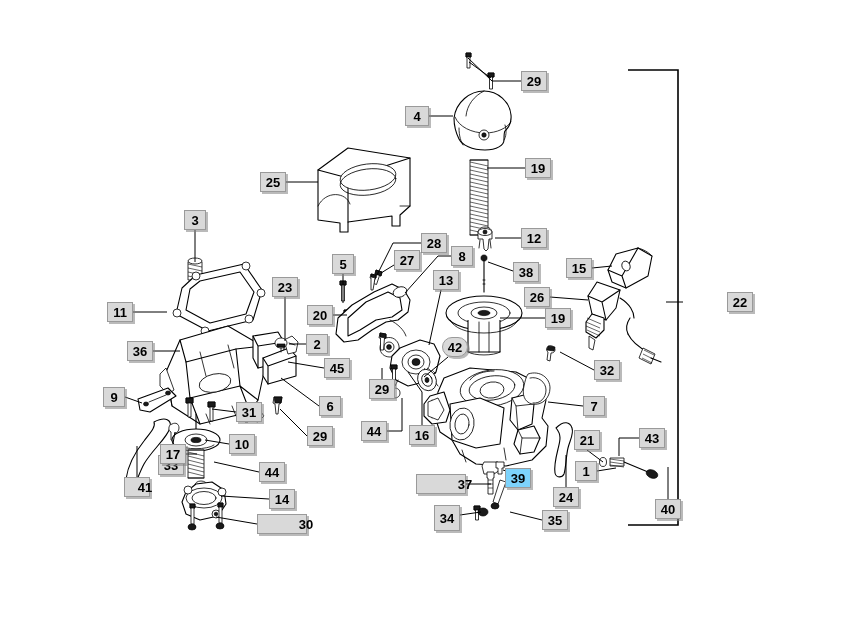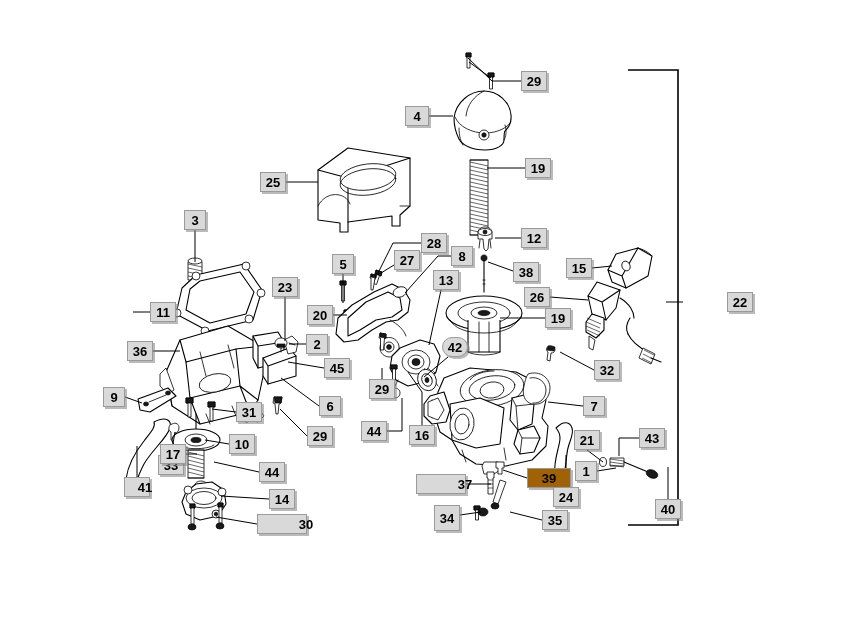--- a/index.html
+++ b/index.html
@@ -439,21 +439,21 @@
       <div class="callout" style="left: 521px; top: 228px; width: 26px; height: 20px; background: rgb(217, 217, 217); border-color: rgb(154, 154, 154); color: rgb(0, 0, 0);">12</div>
       <div class="callout" style="left: 184px; top: 210px; width: 22px; height: 20px; background: rgb(217, 217, 217); border-color: rgb(154, 154, 154); color: rgb(0, 0, 0);">3</div>
       <div class="callout" style="left: 421px; top: 233px; width: 26px; height: 20px; background: rgb(217, 217, 217); border-color: rgb(154, 154, 154); color: rgb(0, 0, 0);">28</div>
       <div class="callout" style="left: 394px; top: 250px; width: 26px; height: 20px; background: rgb(217, 217, 217); border-color: rgb(154, 154, 154); color: rgb(0, 0, 0);">27</div>
       <div class="callout" style="left: 451px; top: 246px; width: 22px; height: 20px; background: rgb(217, 217, 217); border-color: rgb(154, 154, 154); color: rgb(0, 0, 0);">8</div>
       <div class="callout" style="left: 513px; top: 262px; width: 26px; height: 20px; background: rgb(217, 217, 217); border-color: rgb(154, 154, 154); color: rgb(0, 0, 0);">38</div>
       <div class="callout" style="left: 566px; top: 258px; width: 26px; height: 20px; background: rgb(217, 217, 217); border-color: rgb(154, 154, 154); color: rgb(0, 0, 0);">15</div>
       <div class="callout" style="left: 332px; top: 254px; width: 22px; height: 20px; background: rgb(217, 217, 217); border-color: rgb(154, 154, 154); color: rgb(0, 0, 0);">5</div>
       <div class="callout" style="left: 433px; top: 270px; width: 26px; height: 20px; background: rgb(217, 217, 217); border-color: rgb(154, 154, 154); color: rgb(0, 0, 0);">13</div>
       <div class="callout" style="left: 524px; top: 287px; width: 26px; height: 20px; background: rgb(217, 217, 217); border-color: rgb(154, 154, 154); color: rgb(0, 0, 0);">26</div>
-      <div class="callout" style="left: 107px; top: 302px; width: 26px; height: 20px; background: rgb(217, 217, 217); border-color: rgb(154, 154, 154); color: rgb(0, 0, 0); margin-left: 43px;">11</div>
+      <div class="callout" style="left: 107px; top: 302px; width: 26px; height: 20px; background: rgb(217, 217, 217); border-color: rgb(154, 154, 154); color: rgb(0, 0, 0);">11</div>
       <div class="callout" style="left: 272px; top: 277px; width: 26px; height: 20px; background: rgb(217, 217, 217); border-color: rgb(154, 154, 154); color: #000000;">23</div>
       <div class="callout" style="left: 307px; top: 305px; width: 26px; height: 20px; background: rgb(217, 217, 217); border-color: rgb(154, 154, 154); color: rgb(0, 0, 0);">20</div>
       <div class="callout" style="left: 545px; top: 308px; width: 26px; height: 20px; background: rgb(217, 217, 217); border-color: rgb(154, 154, 154); color: rgb(0, 0, 0);">19</div>
       <div class="callout" style="left: 683px; top: 292px; width: 26px; height: 20px; background: rgb(217, 217, 217); border-color: rgb(154, 154, 154); color: rgb(0, 0, 0); margin-left: 44px;">22</div>
       <div class="callout" style="left: 306px; top: 334px; width: 22px; height: 20px; background: rgb(217, 217, 217); border-color: rgb(154, 154, 154); color: rgb(0, 0, 0);">2</div>
       <div class="callout" style="left: 127px; top: 341px; width: 26px; height: 20px; background: rgb(217, 217, 217); border-color: rgb(154, 154, 154); color: rgb(0, 0, 0);">36</div>
       <div class="callout" style="left: 324px; top: 358px; width: 26px; height: 20px; background: rgb(217, 217, 217); border-color: rgb(154, 154, 154); color: rgb(0, 0, 0);">45</div>
       <div class="callout" style="left: 442px; top: 337px; width: 26px; height: 20px; background: rgb(217, 217, 217); border-color: rgb(154, 154, 154); color: rgb(0, 0, 0); border-radius: 10px;">42</div>
       <div class="callout" style="left: 594px; top: 360px; width: 26px; height: 20px; background: rgb(217, 217, 217); border-color: rgb(154, 154, 154); color: rgb(0, 0, 0);">32</div>
       <div class="callout" style="left: 103px; top: 387px; width: 22px; height: 20px; background: rgb(217, 217, 217); border-color: rgb(154, 154, 154); color: rgb(0, 0, 0);">9</div>
@@ -465,21 +465,21 @@
       <div class="callout" style="left: 409px; top: 425px; width: 26px; height: 20px; background: rgb(217, 217, 217); border-color: rgb(154, 154, 154); color: rgb(0, 0, 0);">16</div>
       <div class="callout" style="left: 158px; top: 455px; width: 26px; height: 20px; background: rgb(217, 217, 217); border-color: rgb(154, 154, 154); color: rgb(0, 0, 0);">33</div>
       <div class="callout" style="left: 229px; top: 434px; width: 26px; height: 20px; background: rgb(217, 217, 217); border-color: rgb(154, 154, 154); color: rgb(0, 0, 0);">10</div>
       <div class="callout" style="left: 307px; top: 426px; width: 26px; height: 20px; background: rgb(217, 217, 217); border-color: rgb(154, 154, 154); color: rgb(0, 0, 0);">29</div>
       <div class="callout" style="left: 160px; top: 444px; width: 26px; height: 20px; background: rgb(217, 217, 217); border-color: rgb(154, 154, 154); color: rgb(0, 0, 0);">17</div>
       <div class="callout" style="left: 259px; top: 462px; width: 26px; height: 20px; background: rgb(217, 217, 217); border-color: rgb(154, 154, 154); color: rgb(0, 0, 0);">44</div>
       <div class="callout" style="left: 574px; top: 430px; width: 26px; height: 20px; background: rgb(217, 217, 217); border-color: rgb(154, 154, 154); color: rgb(0, 0, 0);">21</div>
       <div class="callout" style="left: 639px; top: 428px; width: 26px; height: 20px; background: rgb(217, 217, 217); border-color: rgb(154, 154, 154); color: rgb(0, 0, 0);">43</div>
       <div class="callout" style="left: 575px; top: 461px; width: 22px; height: 20px; background: rgb(217, 217, 217); border-color: rgb(154, 154, 154); color: rgb(0, 0, 0);">1</div>
       <div class="callout" style="left: 124px; top: 477px; width: 26px; height: 20px; background: rgb(217, 217, 217); border-color: rgb(154, 154, 154); color: rgb(0, 0, 0); padding-left: 16px;">41</div>
-      <div class="callout" style="left: 527px; top: 468px; width: 44px; height: 20px; background: #a16207; border-color: rgb(154, 154, 154); color: rgb(0, 0, 0);">39</div>
+      <div class="callout" style="left: 505px; top: 468px; width: 26px; height: 20px; background: #7dd3fc; border-color: rgb(154, 154, 154); color: rgb(0, 0, 0);">39</div>
       <div class="callout" style="left: 269px; top: 489px; width: 26px; height: 20px; background: rgb(217, 217, 217); border-color: rgb(154, 154, 154); color: rgb(0, 0, 0);">14</div>
       <div class="callout" style="left: 416px; top: 474px; width: 26px; height: 20px; background: rgb(217, 217, 217); border-color: rgb(154, 154, 154); color: rgb(0, 0, 0); padding-left: 48px;">37</div>
       <div class="callout" style="left: 553px; top: 487px; width: 26px; height: 20px; background: rgb(217, 217, 217); border-color: rgb(154, 154, 154); color: rgb(0, 0, 0);">24</div>
       <div class="callout" style="left: 655px; top: 499px; width: 26px; height: 20px; background: rgb(217, 217, 217); border-color: rgb(154, 154, 154); color: rgb(0, 0, 0);">40</div>
       <div class="callout" style="left: 257px; top: 514px; width: 26px; height: 20px; background: rgb(217, 217, 217); border-color: rgb(154, 154, 154); color: rgb(0, 0, 0); padding-left: 48px;">30</div>
       <div class="callout" style="left: 434px; top: 505px; width: 26px; height: 26px; background: rgb(217, 217, 217); border-color: rgb(154, 154, 154); color: rgb(0, 0, 0);">34</div>
       <div class="callout" style="left: 542px; top: 510px; width: 26px; height: 20px; background: rgb(217, 217, 217); border-color: rgb(154, 154, 154); color: rgb(0, 0, 0);">35</div>
     </div>
 </div>
 

